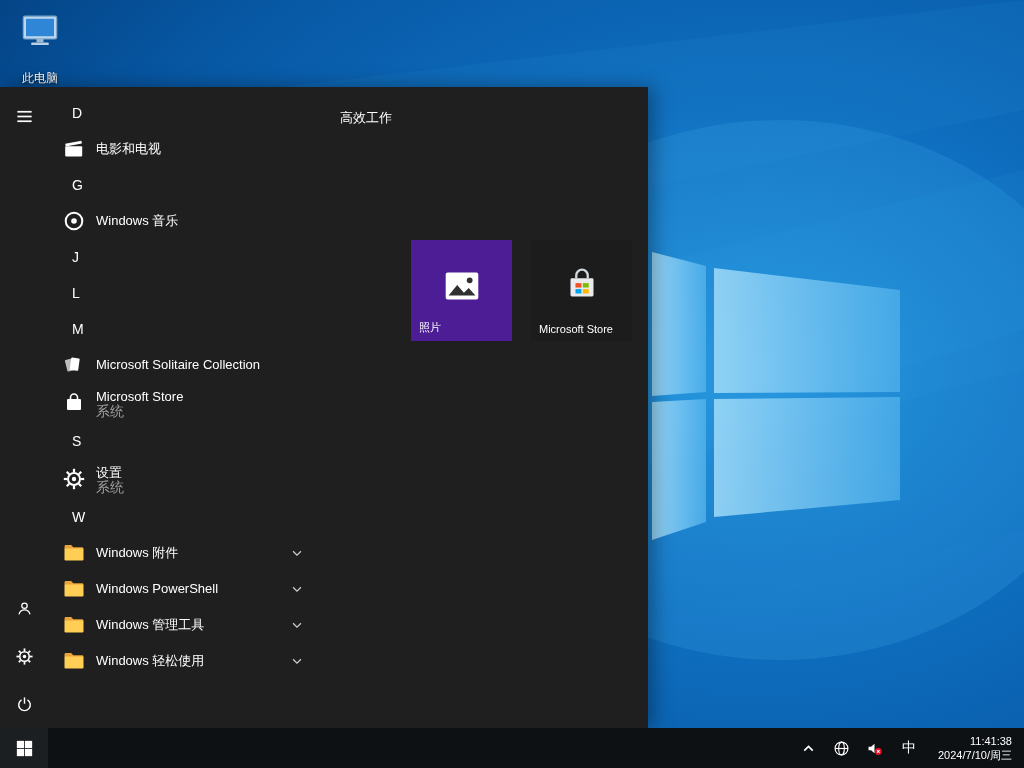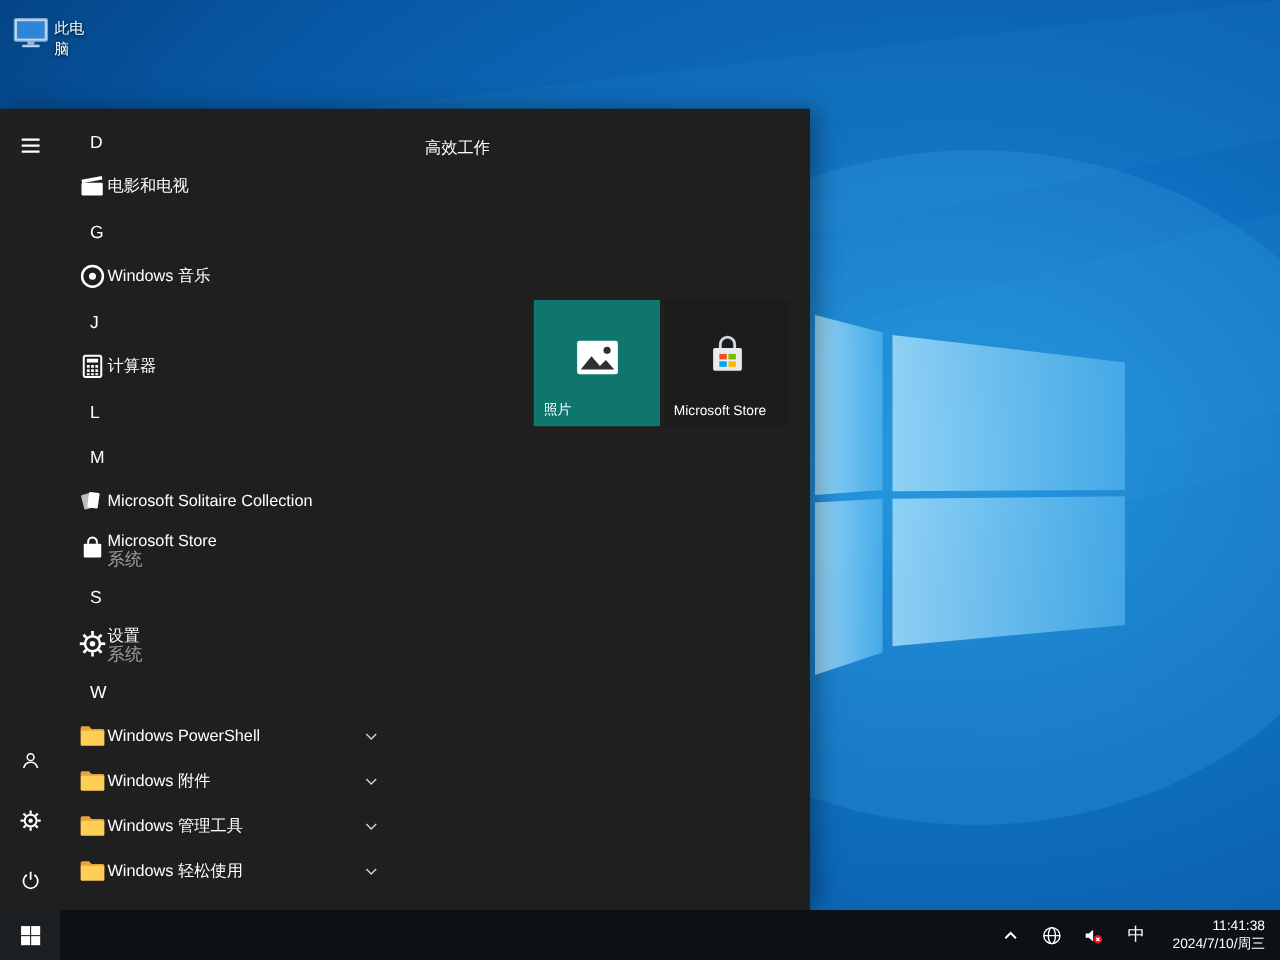--- a/index.html
+++ b/index.html
@@ -6,54 +6,54 @@
   html,body { width:1024px; height:768px; overflow:hidden; }
   body { font-family:"Liberation Sans","DejaVu Sans",sans-serif; }
   .screen { position:relative; width:1024px; height:768px; overflow:hidden; background:#0a4f96; }
 
   
   .wallpaper { position:absolute; inset:0; z-index:0; }
   .wallpaper svg { display:block; width:1024px; height:768px; }
 
   
   .desktop-icon { position:absolute; left:8px; top:10px; width:64px; z-index:1;
-    display:flex; flex-direction:row; align-items:center; gap:2px; cursor:default; }
+    display:flex; flex-direction:column; align-items:center; gap:18px; cursor:default; }
   .desktop-icon .dicon { width:42px; height:42px; }
   .desktop-icon .dlabel { font-size:12px; color:#fff; text-shadow:0 1px 3px rgba(0,0,0,.9); }
 
   
   .start-menu { position:absolute; left:0; top:87px; width:648px; height:641px; z-index:2;
     background:#1f1f1f; display:flex; box-shadow:6px 0 18px rgba(0,0,0,.35); color:#fff; }
 
   .rail { width:48px; flex:0 0 48px; display:flex; flex-direction:column; align-items:center; }
   .rail-btn { width:48px; height:48px; background:none; border:none; display:flex;
     align-items:center; justify-content:center; cursor:pointer; }
   .rail-btn .ricon { width:19px; height:19px; display:block; }
   .rail-btn.top { margin-top:5px; }
   .rail-spacer { flex:1; }
 
   .app-list { width:276px; flex:0 0 276px; padding-top:8px; overflow:hidden; height:100%; }
   .letter-row { height:36px; display:flex; align-items:center; padding-left:24px; cursor:pointer; }
   .letter-text { font-size:14px; color:#fff; }
-  .app-row { height:36px; display:flex; align-items:center; padding-left:14px; cursor:pointer; }
+  .app-row { height:36px; display:flex; align-items:center; padding-left:14px; gap:10px; cursor:pointer; }
   .app-row.two { height:40px; }
   .app-icon { width:24px; height:24px; flex:0 0 24px; }
   .app-icon svg { width:24px; height:24px; display:block; }
   .app-text { display:flex; flex-direction:column; justify-content:center; }
   .app-label { font-size:13px; color:#fff; line-height:16px; }
   .app-sub { font-size:14px; color:#9e9e9e; line-height:13px; }
   .chevron { margin-left:auto; margin-right:20px; width:14px; height:14px; }
   .chevron svg { width:14px; height:14px; display:block; }
 
   .tiles-area { position:relative; flex:1; }
   .tile-group-header { position:absolute; left:16px; top:22px; font-size:13px; color:#fff; cursor:pointer; }
   .tile-group { position:absolute; inset:0; }
   .tile { position:absolute; width:101px; height:101px; cursor:pointer;
     display:flex; align-items:center; justify-content:center; }
-  .tile0 { left:103px; top:153px; background:#0f766e; }
+  .tile0 { left:87px; top:153px; background:#4c1d95; }
   .tile1 { left:207px; top:153px; background:#1c1c1c; }
   .tile-icon { width:46px; height:46px; margin-bottom:10px; }
   .tile-icon svg { width:46px; height:46px; display:block; }
   .tile-label { position:absolute; left:8px; bottom:6px; font-size:11px; color:#fff; }
 
   
   .taskbar { position:absolute; left:0; bottom:0; width:1024px; height:40px; z-index:3;
     background:#0e1114; display:flex; align-items:center; color:#fff; }
   .start-btn { width:48px; height:40px; background:rgba(255,255,255,.06); border:none;
     display:flex; align-items:center; justify-content:center; cursor:pointer; }
@@ -176,42 +176,20 @@
               <circle cx="12" cy="12" r="2.8" fill="#fff"></circle>
             </svg>
           </span>
           <div class="app-text">
             <div class="app-label">Windows 音乐</div>
           </div>
         </div>
         <div class="letter-row">
           <span class="letter-text">J</span>
         </div>
-        <div class="app-row">
-          <span class="app-icon">
-            <svg viewBox="0 0 24 24">
-              <rect x="5" y="3.5" width="14" height="17" rx="1.5" fill="none" stroke="#fff" stroke-width="1.6"></rect>
-              <rect x="7.5" y="6" width="9" height="3" fill="#fff"></rect>
-              <g fill="#fff">
-                <rect x="7.5" y="11" width="2.2" height="2.2"></rect>
-                <rect x="10.9" y="11" width="2.2" height="2.2"></rect>
-                <rect x="14.3" y="11" width="2.2" height="2.2"></rect>
-                <rect x="7.5" y="14.4" width="2.2" height="2.2"></rect>
-                <rect x="10.9" y="14.4" width="2.2" height="2.2"></rect>
-                <rect x="14.3" y="14.4" width="2.2" height="2.2"></rect>
-                <rect x="7.5" y="17.6" width="2.2" height="1.6"></rect>
-                <rect x="10.9" y="17.6" width="2.2" height="1.6"></rect>
-                <rect x="14.3" y="17.6" width="2.2" height="1.6"></rect>
-              </g>
-            </svg>
-          </span>
-          <div class="app-text">
-            <div class="app-label">计算器</div>
-          </div>
-        </div>
         <div class="letter-row">
           <span class="letter-text">L</span>
         </div>
         <div class="letter-row">
           <span class="letter-text">M</span>
         </div>
         <div class="app-row">
           <span class="app-icon">
             <svg viewBox="0 0 24 24">
               <g fill="#fff">
@@ -265,37 +243,37 @@
           <span class="letter-text">W</span>
         </div>
         <div class="app-row">
           <span class="app-icon">
             <svg viewBox="0 0 24 24">
               <path d="M2.5 5.5c0-.8.6-1.5 1.4-1.5h5.3l2.1 2.2h8.8c.8 0 1.4.7 1.4 1.5v.8H2.5z" fill="#e8a33d"></path>
               <rect x="2.5" y="7.6" width="19" height="11.9" rx="1.2" fill="#ffce55"></rect>
             </svg>
           </span>
           <div class="app-text">
-            <div class="app-label">Windows PowerShell</div>
+            <div class="app-label">Windows 附件</div>
           </div>
           <span class="chevron">
             <svg viewBox="0 0 16 16">
               <path d="M3.5 6l4.5 4.5L12.5 6" fill="none" stroke="#cfcfcf" stroke-width="1.4"></path>
             </svg>
           </span>
         </div>
         <div class="app-row">
           <span class="app-icon">
             <svg viewBox="0 0 24 24">
               <path d="M2.5 5.5c0-.8.6-1.5 1.4-1.5h5.3l2.1 2.2h8.8c.8 0 1.4.7 1.4 1.5v.8H2.5z" fill="#e8a33d"></path>
               <rect x="2.5" y="7.6" width="19" height="11.9" rx="1.2" fill="#ffce55"></rect>
             </svg>
           </span>
           <div class="app-text">
-            <div class="app-label">Windows 附件</div>
+            <div class="app-label">Windows PowerShell</div>
           </div>
           <span class="chevron">
             <svg viewBox="0 0 16 16">
               <path d="M3.5 6l4.5 4.5L12.5 6" fill="none" stroke="#cfcfcf" stroke-width="1.4"></path>
             </svg>
           </span>
         </div>
         <div class="app-row">
           <span class="app-icon">
             <svg viewBox="0 0 24 24">

